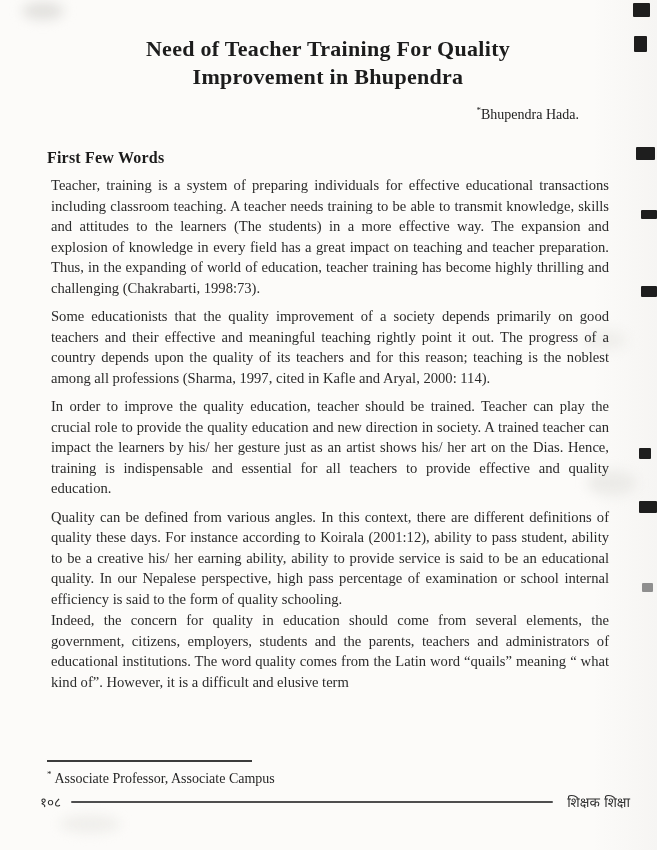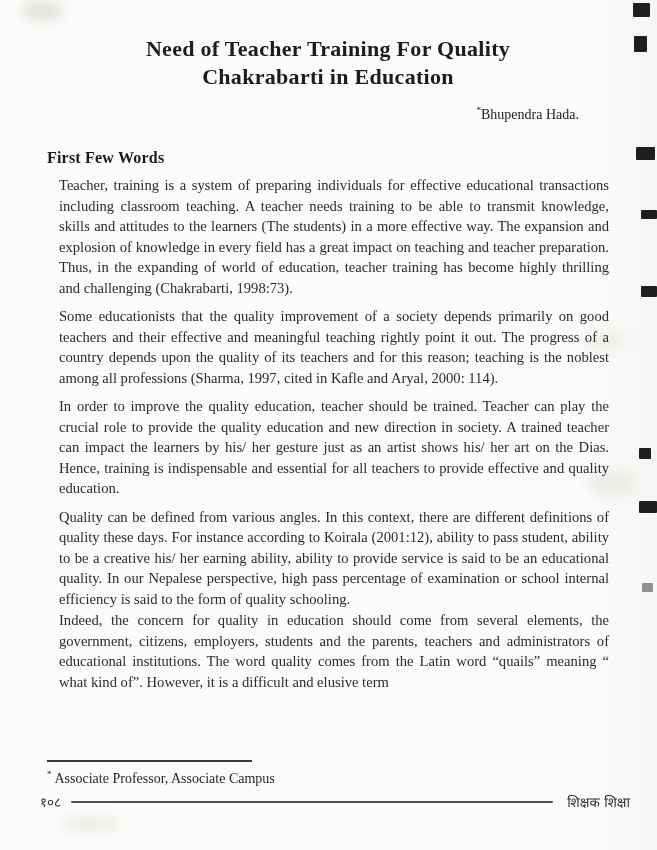--- a/index.html
+++ b/index.html
@@ -42,21 +42,21 @@
     font-weight: bold;
     color: #1b1b1b;
     margin: 26px 0 4px 0;
     letter-spacing: 0.2px;
   }
   h2.second { margin: 16px 0 6px 0; }
   p.body-para {
     font-size: 14.6px;
     line-height: 20.5px;
     text-align: justify;
-    margin: 8px 0 0 12px;
+    margin: 8px 0 0 4px;
   }
   p.tight { margin-top: 1px; }
   .footnote-block {
     position: absolute;
     left: 47px;
     right: 48px;
     top: 760px;
   }
   .footnote-divider {
     width: 205px;
@@ -105,21 +105,21 @@
 
   <div class="scan-smudge" style="left:22px;  top:2px;   width:42px; height:18px; background:#e2e1de;"></div>
   <div class="scan-smudge" style="right:20px; top:470px; width:50px; height:26px; background:#ecebe8;"></div>
   <div class="scan-smudge" style="right:30px; top:330px; width:44px; height:20px; background:#efeeeb;"></div>
   <div class="scan-smudge" style="left:60px;  top:815px; width:60px; height:18px; background:#efeeeb;"></div>
 
   <div class="content">
 
     <h1 class="title">
       <span style="display:block">Need of Teacher Training For Quality</span>
-      <span style="display:block">Chakrabarti in Education</span>
+      <span style="display:block">Improvement in Bhupendra</span>
     </h1>
 
     <div class="author-line"><sup>*</sup><span>Bhupendra Hada.</span></div>
 
     <h2 class="section-heading">First Few Words</h2>
     <p class="body-para">Teacher, training is a system of preparing individuals for effective educational transactions including classroom teaching. A teacher needs training to be able to transmit knowledge, skills and attitudes to the learners (The students) in a more effective way. The expansion and explosion of knowledge in every field has a great impact on teaching and teacher preparation. Thus, in the expanding of world of education, teacher training has become highly thrilling and challenging (Chakrabarti, 1998:73).</p>
     <p class="body-para">Some educationists that the quality improvement of a society depends primarily on good teachers and their effective and meaningful teaching rightly point it out. The progress of a country depends upon the quality of its teachers and for this reason; teaching is the noblest among all professions (Sharma, 1997, cited in Kafle and Aryal, 2000: 114).</p>
     <p class="body-para">In order to improve the quality education, teacher should be trained. Teacher can play the crucial role to provide the quality education and new direction in society. A trained teacher can impact the learners by his/ her gesture just as an artist shows his/ her art on the Dias.  Hence, training is indispensable and essential for all teachers to provide effective and quality education.</p>
 
     <p class="body-para">Quality can be defined from various angles. In this context, there are different definitions of quality these days. For instance according to Koirala (2001:12), ability to pass student, ability to be a creative his/ her earning ability, ability to provide service is said to be an educational quality. In our Nepalese perspective, high pass percentage of examination or school internal efficiency is said to the form of quality schooling.</p>

